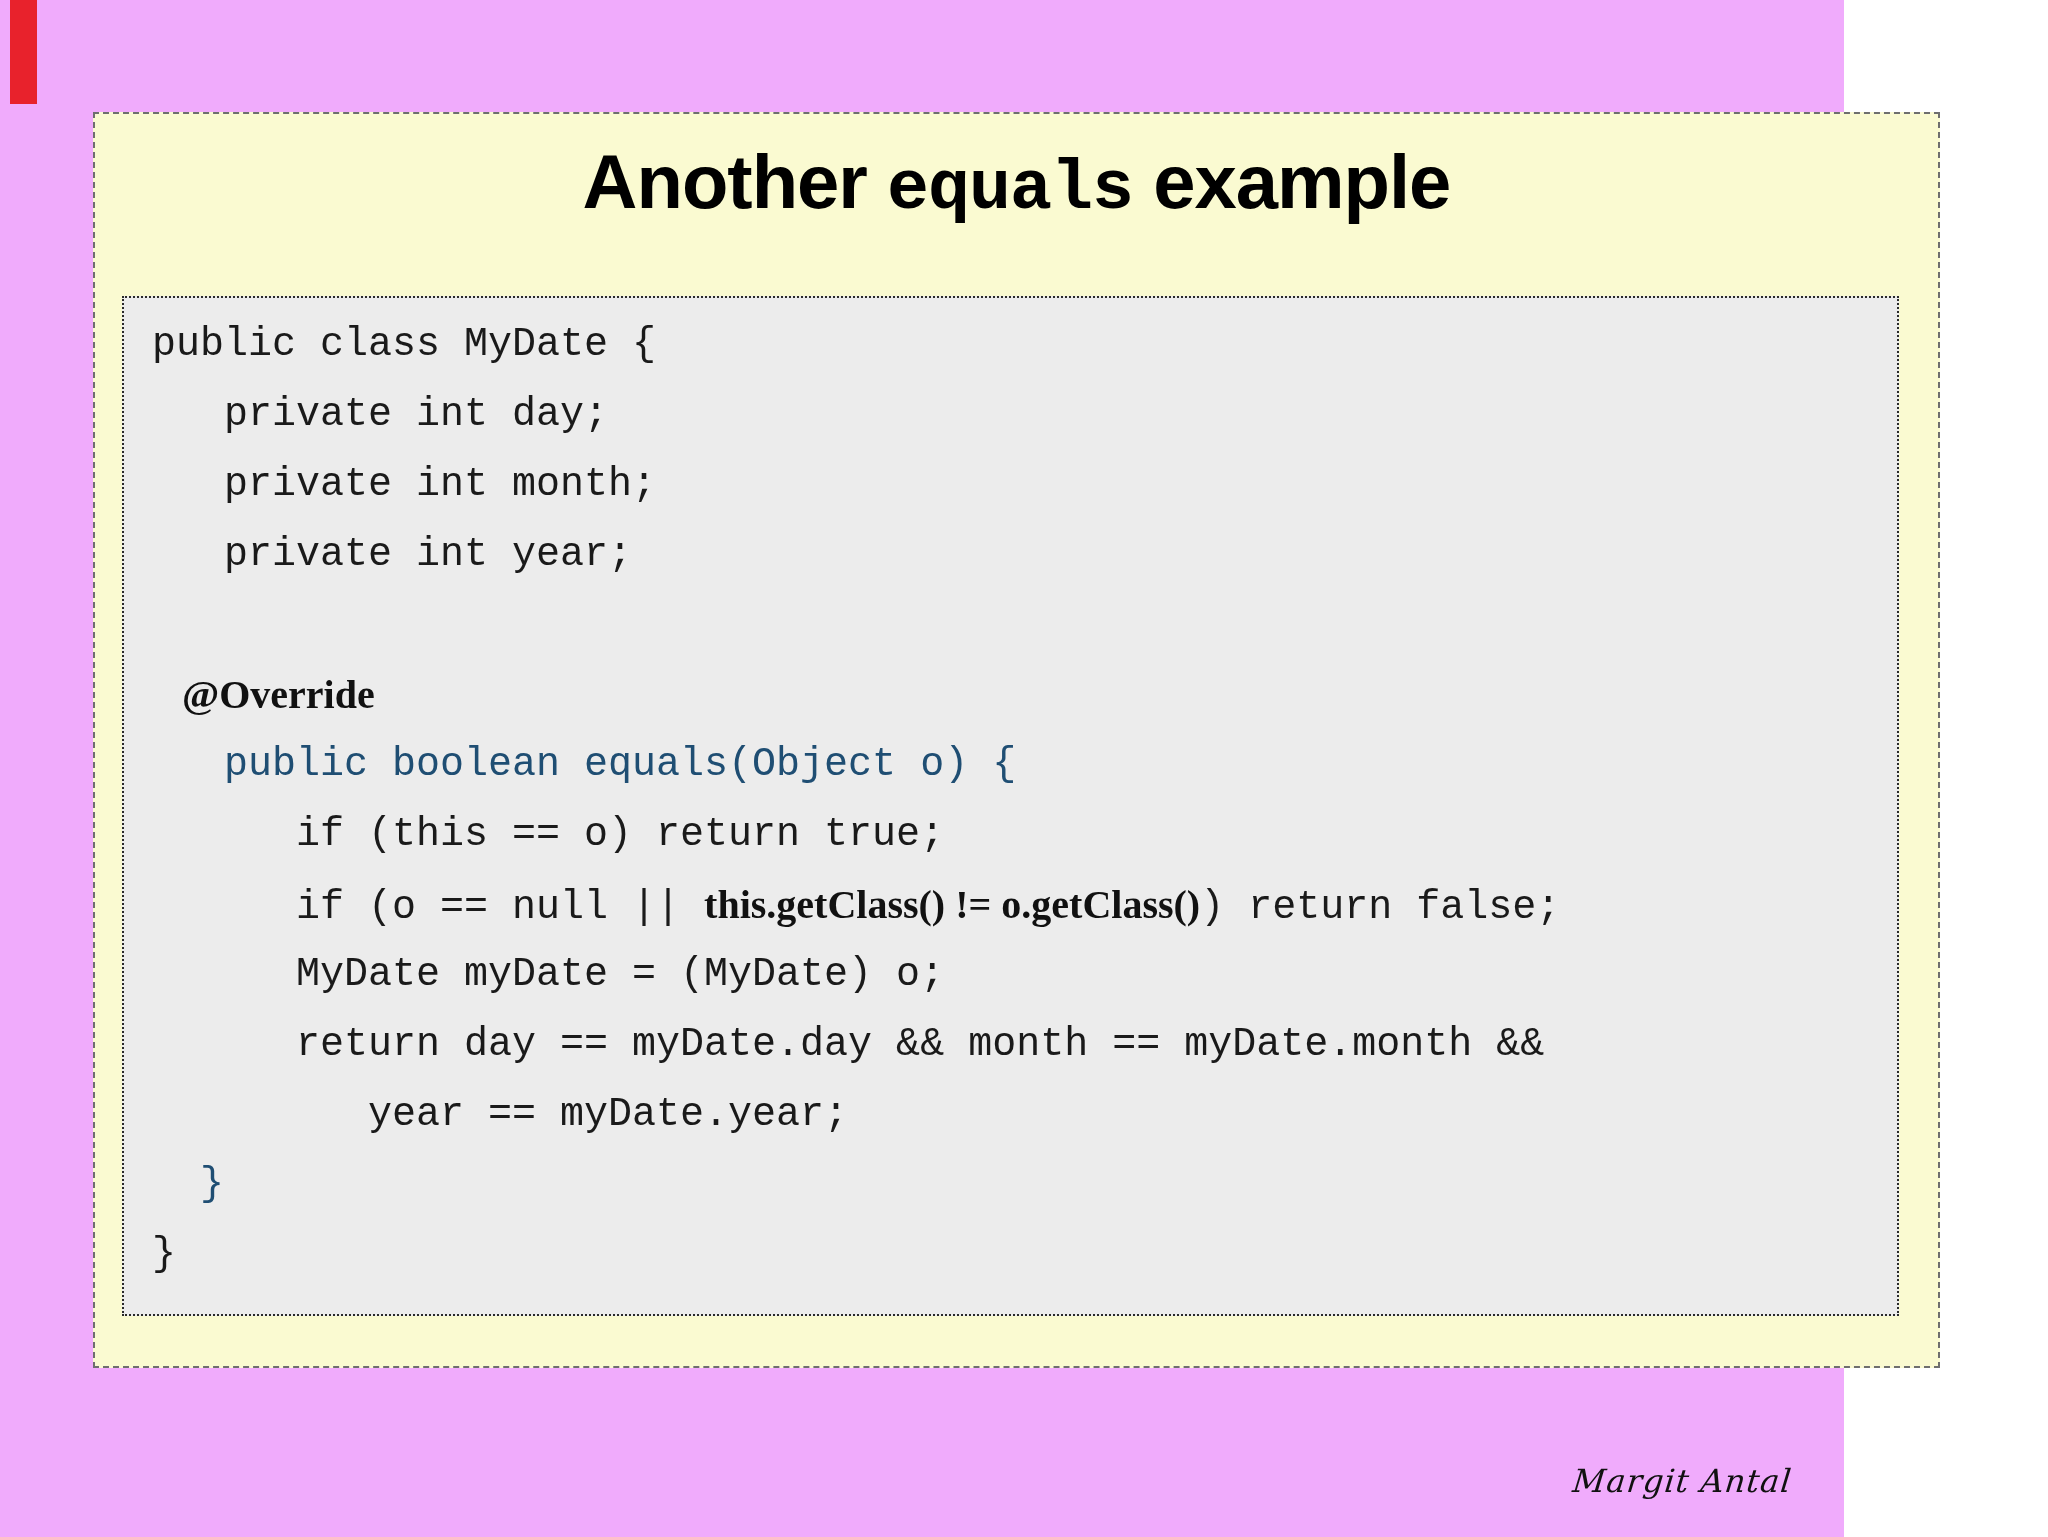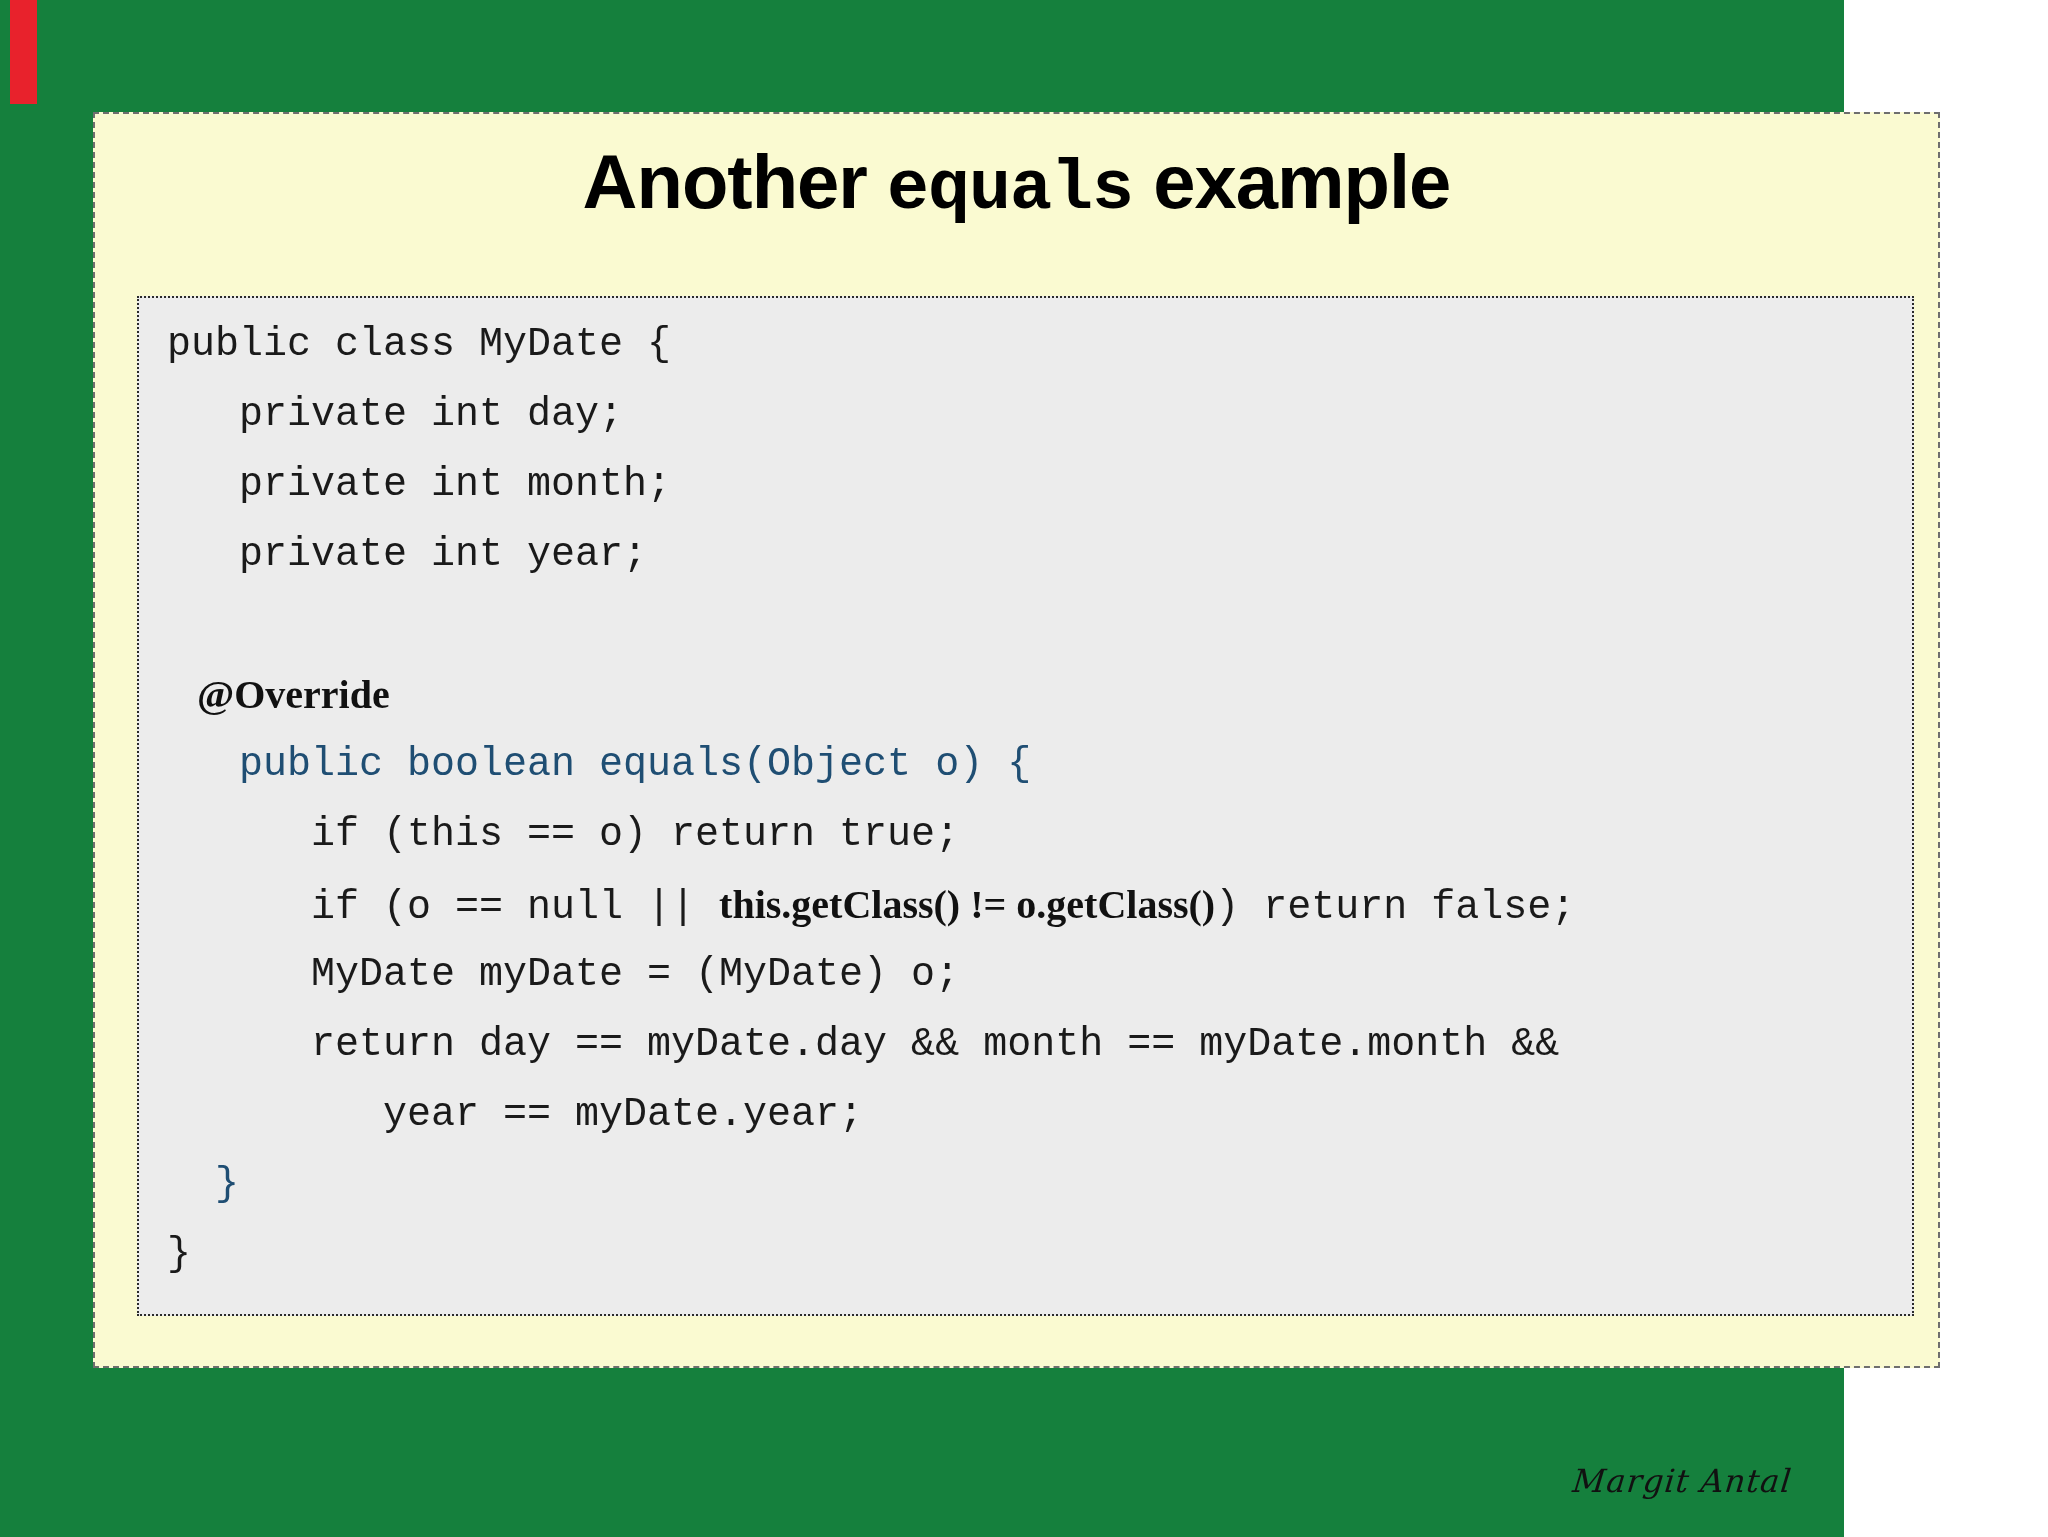--- a/index.html
+++ b/index.html
@@ -1,19 +1,19 @@
 <!DOCTYPE html>
 <html><head>
 <meta charset="utf-8">
 <style>
   * { margin: 0; padding: 0; box-sizing: border-box; }
   html, body { width: 2048px; height: 1537px; background: #ffffff; overflow: hidden; }
   body { font-family: "Liberation Sans", sans-serif; position: relative; }
 
-  .page { position: absolute; inset: 0; width: 1844px; height: 1537px; background: #15803d; }
+  .page { position: absolute; inset: 0; width: 1844px; height: 1537px; background: #f0abfc; }
 
   .red-marker {
     position: absolute; left: 10px; top: 0; width: 27px; height: 104px;
     background: #e8222c;
   }
 
   .slide {
     position: absolute; left: 93px; top: 112px; width: 1847px; height: 1256px;
     background: #fafad1; border: 2px dashed #6e6e6e;
   }
@@ -22,21 +22,21 @@
     margin-top: 24px; text-align: center;
     font-size: 76px; font-weight: bold; color: #000000;
     letter-spacing: -1px; white-space: nowrap;
   }
   .slide-title .mono {
     font-family: "Liberation Mono", "DejaVu Sans Mono", monospace;
     font-size: 70px; font-weight: bold;
   }
 
   .code-box {
-    position: absolute; left: 42px; top: 182px; width: 1777px; height: 1020px;
+    position: absolute; left: 27px; top: 182px; width: 1777px; height: 1020px;
     background: #ececec; border: 2px dotted #2a2a2a;
     padding: 12px 16px 0 28px;
     font-family: "Liberation Mono", "DejaVu Sans Mono", monospace;
     font-size: 40px; line-height: 70px; color: #1a1a1a;
     white-space: pre; overflow: hidden;
   }
   .code-line { height: 70px; white-space: pre; }
   .seg-p { font-weight: normal; color: #1a1a1a; }
   .seg-b { font-weight: bold; color: #111111; font-family: Liberation Serif, serif; }
   .seg-kb { font-weight: normal; color: #1f4e73; }

